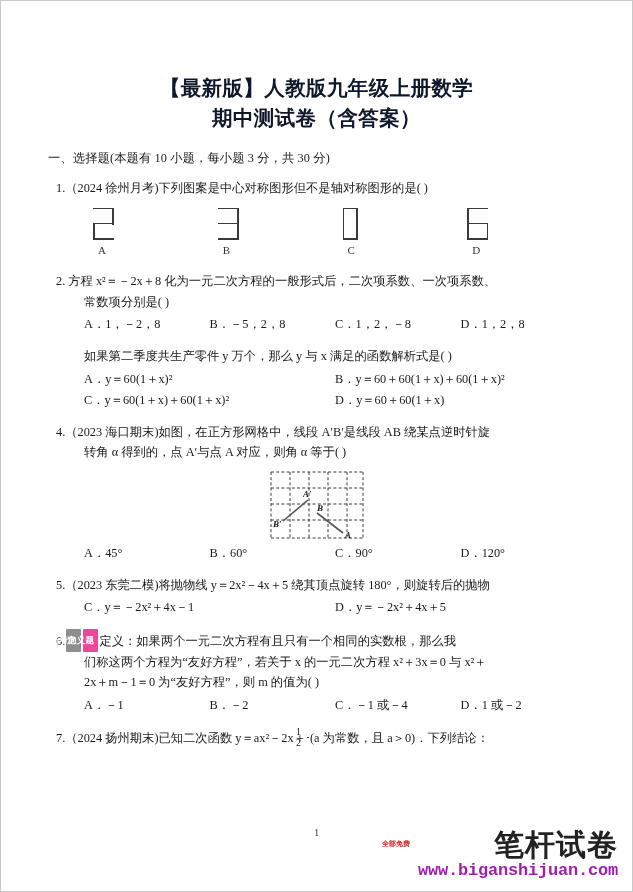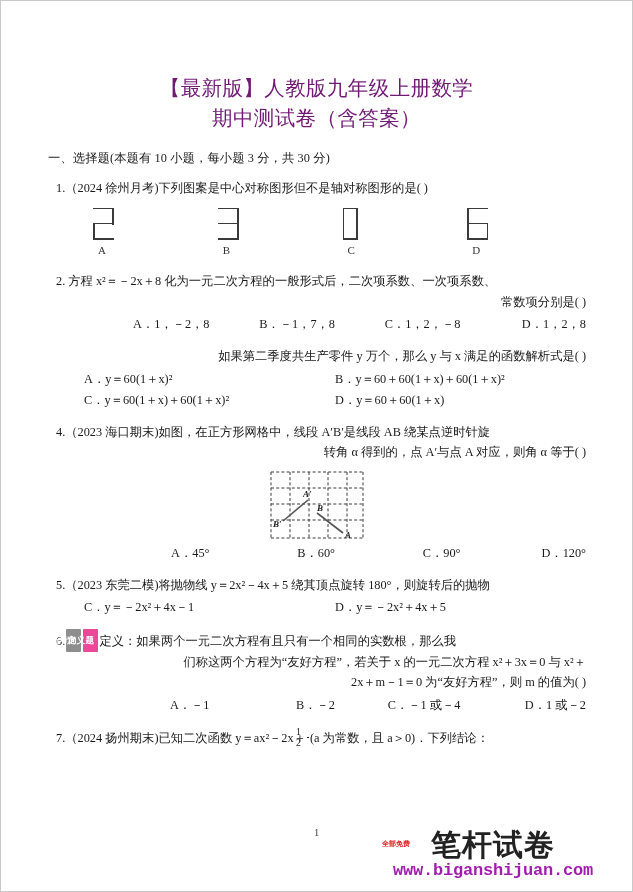--- a/index.html
+++ b/index.html
@@ -27,22 +27,22 @@
     left: 0; right: 0; top: 0;
     padding: 0 46px;
   }
 
   
   .title-block {
     text-align: center;
     padding-top: 72px;
   }
   .title-line {
-    color: #701a75;
-    font-weight: normal;
+    color: #0f172a;
+    font-weight: bold;
     font-size: 20.5px;
     line-height: 30px;
     letter-spacing: 0.4px;
     white-space: nowrap;
   }
 
   
   .section-head {
     font-size: 12.3px;
     margin-top: 17px;
@@ -58,31 +58,30 @@
   }
   .q .stem {
     text-indent: 0;
     padding-left: 19px;
     text-indent: -19px;
     margin-left: 9px;
   }
   .q .stem-cont {
     padding-left: 28px;
     margin-left: 9px;
-    text-align: right;
   }
   .opts {
     margin-left: 37px;
     margin-top: 2px;
   }
   .opt-row {
     display: flex;
     line-height: 21px;
   }
-  .opt-row.four > span { width: 25%; text-align: right; }
+  .opt-row.four > span { width: 25%; }
   .opt-row.two > span { width: 50%; }
   .olabel { white-space: nowrap; }
   .frac {
     display: inline-block;
     vertical-align: -0.42em;
     text-align: center;
     font-size: 0.8em;
     line-height: 1.02;
     margin: 0 1px;
   }
@@ -167,21 +166,21 @@
     top: 826px;
     left: 0; right: 0;
     text-align: center;
     font-size: 10.5px;
     color: #444;
   }
   .watermark {
     position: absolute;
     right: 14px;
     top: 828px;
-    text-align: center;
+    text-align: right;
     width: 250px;
   }
   .wm-main {
     font-family: "Liberation Sans", sans-serif;
     font-weight: bold;
     font-size: 30px;
     color: #222;
     letter-spacing: 1px;
     line-height: 32px;
     position: relative;
@@ -275,21 +274,21 @@
 
       </div>
     </div>
 
     <div class="q">
       <div class="stem">2. 方程 x²＝－2x＋8 化为一元二次方程的一般形式后，二次项系数、一次项系数、</div>
       <div class="stem-cont">常数项分别是(        )</div>
       <div class="opts">
         <div class="opt-row four">
           <span class="olabel">A．1，－2，8</span>
-          <span class="olabel">B．－1，7，8</span>
+          <span class="olabel">B．－5，2，8</span>
           <span class="olabel">C．1，2，－8</span>
           <span class="olabel">D．1，2，8</span>
         </div>
       </div>
     </div>
 
     <div class="q">
       <div class="stem-cont">如果第二季度共生产零件 y 万个，那么 y 与 x 满足的函数解析式是(        )</div>
       <div class="opts">
         <div class="opt-row two">

